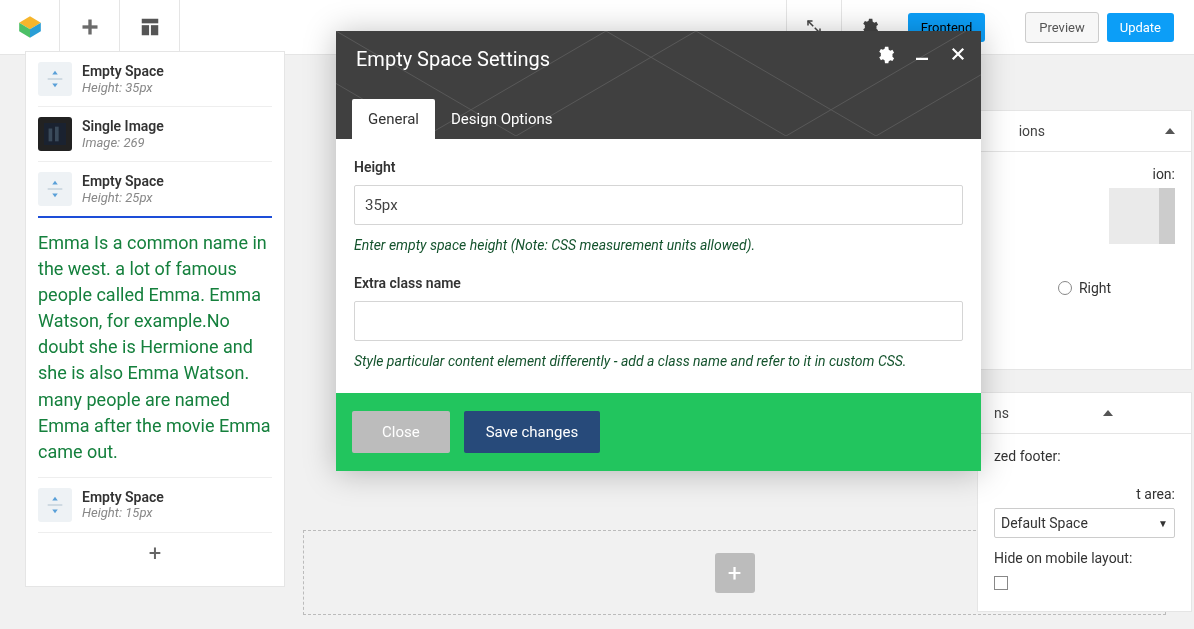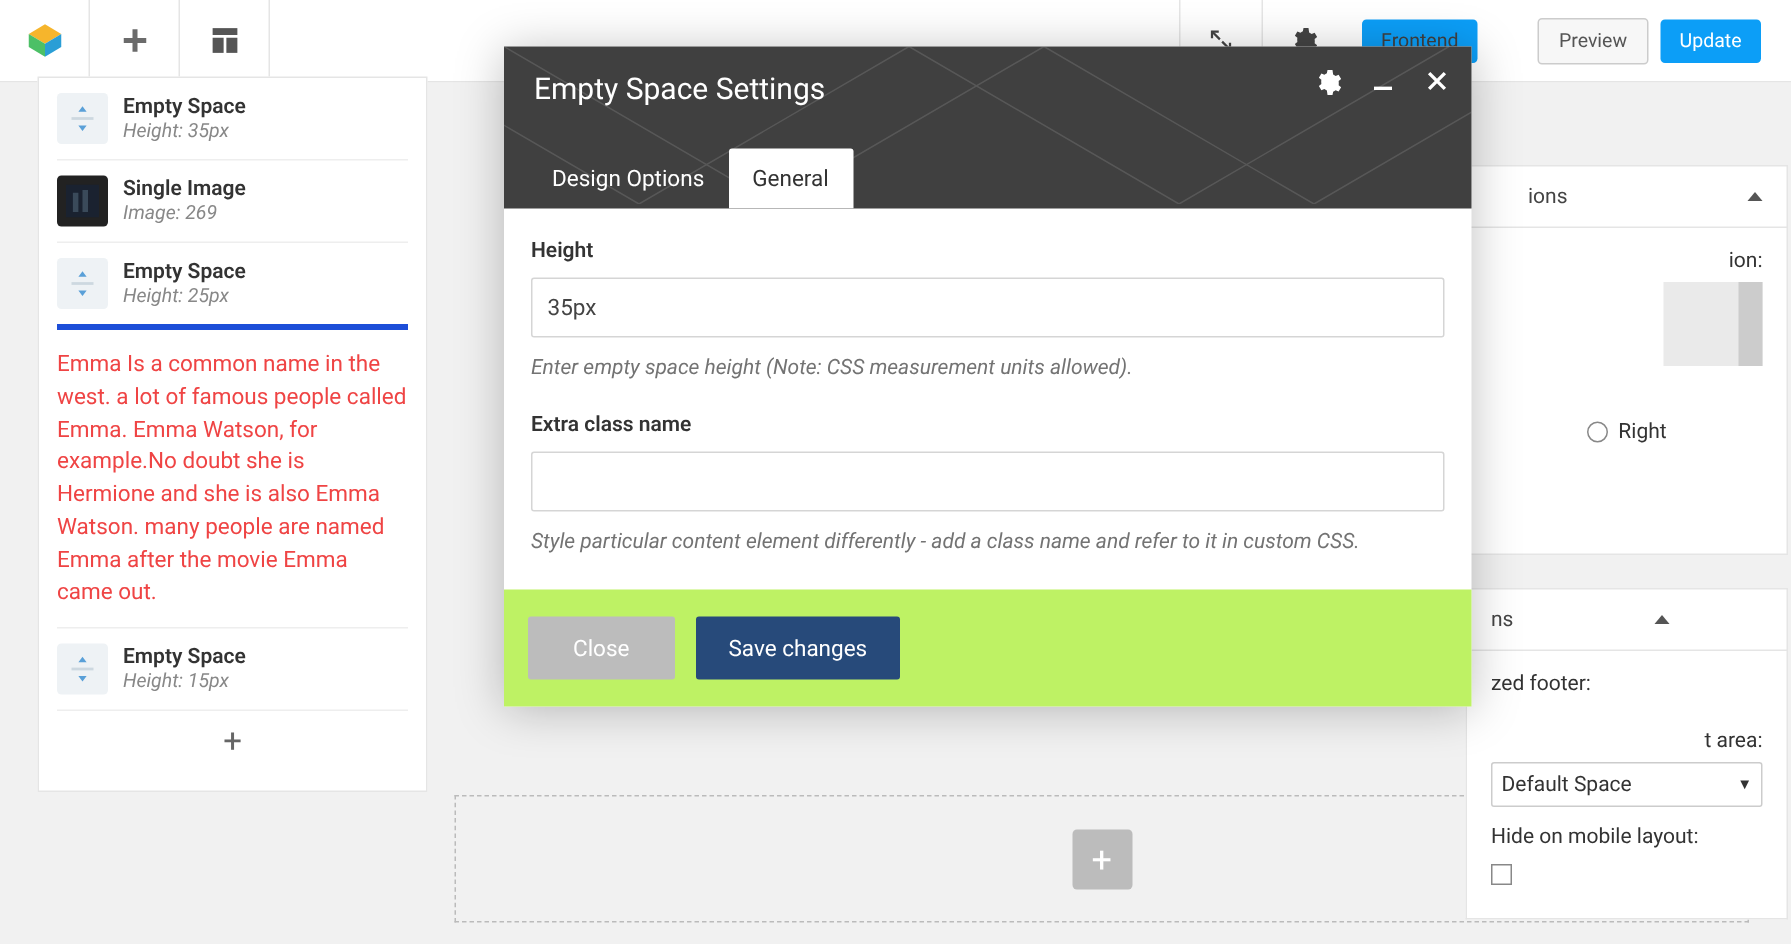--- a/index.html
+++ b/index.html
@@ -3,34 +3,34 @@
 <meta charset="utf-8">
 <style>
   *{margin:0;padding:0;box-sizing:border-box;font-family:-apple-system,BlinkMacSystemFont,"Segoe UI",Roboto,sans-serif}
   body{background:#f1f1f1;width:1194px;height:629px;overflow:hidden;position:relative;color:#333}
   .topbar{height:55px;background:#fff;border-bottom:1px solid #e5e5e5;display:flex;align-items:center}
   .tb-left{display:flex}
   .tb-logo{width:60px;height:55px;display:flex;align-items:center;justify-content:center;border-right:1px solid #e5e5e5}
   .tb-btn{width:60px;height:55px;display:flex;align-items:center;justify-content:center;border-right:1px solid #e5e5e5;color:#6b6b6b;font-size:22px;cursor:pointer}
   .tb-spacer{flex:1}
   .tb-icon{width:55px;height:55px;display:flex;align-items:center;justify-content:center;border-left:1px solid #e5e5e5;font-size:18px;color:#444;cursor:pointer}
-  .tb-frontend{background:#0c9ef7;color:#404040;border:none;padding:7px 13px;border-radius:3px;font-size:13px;margin:10px 12px;cursor:pointer}
+  .tb-frontend{background:#0c9ef7;color:#000000;border:none;padding:7px 13px;border-radius:3px;font-size:13px;margin:10px 12px;cursor:pointer}
   .tb-preview{background:#f7f7f7;border:1px solid #ccc;padding:7px 13px;border-radius:3px;font-size:13px;margin-left:28px;cursor:pointer;color:#555}
   .tb-update{background:#0c9ef7;color:#fff;border:none;padding:7px 13px;border-radius:3px;font-size:13px;margin:0 20px 0 8px;cursor:pointer}
   .main{display:flex;position:relative}
   .left-col{width:285px;padding:0 0 0 25px}
   .block-list{background:#fff;padding:0 12px 12px;border:1px solid #e5e5e5;margin-top:-4px}
   .blk{display:flex;align-items:center;padding:10px 0;border-top:1px solid #eee;cursor:pointer}
   .blk:first-child{border-top:none}
   .blk-icon{width:34px;height:34px;border-radius:3px;display:flex;align-items:center;justify-content:center;background:#eef2f5;margin-right:10px;position:relative;font-size:10px;color:#4c9dd0;flex-shrink:0}
   .blk-icon.img{background:#222}
   .blk-icon svg{width:22px;height:22px}
   .blk-title{font-weight:600;font-size:14px;color:#333;line-height:1.2}
   .blk-sub{font-style:italic;color:#888;font-size:13px;line-height:1.2}
-  .blk-text{padding:12px 0;font-size:15px;line-height:1.45;color:#ef4444;border-top:4px solid #1d4ed8}
+  .blk-text{padding:12px 0;font-size:18px;line-height:1.45;color:#15803d;border-top:2px solid #1d4ed8}
   .blk-add{text-align:center;padding:8px 0;color:#666;font-size:22px;cursor:pointer;border-top:1px solid #eee}
   .center{flex:1;padding:35px 28px 0 18px}
   .dashed-box{border:1px dashed #bbb;height:85px;display:flex;align-items:center;justify-content:center;margin-top:440px}
   .dashed-plus{width:40px;height:40px;background:#bcbcbc;border-radius:3px;color:#fff;font-size:24px;display:flex;align-items:center;justify-content:center;cursor:pointer}
   .right-col{width:215px;padding-top:0;position:absolute;right:2px;top:55px}
   .panel-hdr{background:#fff;color:#444;padding:12px 16px;font-size:14px;border:1px solid #e5e5e5;display:flex;justify-content:space-between;align-items:center}
   .caret{width:0;height:0;border-left:5px solid transparent;border-right:5px solid transparent;border-bottom:6px solid #555}
   .panel-body{background:#fff;border:1px solid #e5e5e5;border-top:none;padding:14px 16px 18px;font-size:14px;color:#333}
   .pos-widget{display:flex;gap:12px;align-items:flex-start}
   .pos-thumb{width:66px;height:56px;background:#eaeaea;display:flex}
@@ -47,22 +47,22 @@
   .modal-hdr .bg{position:absolute;inset:0;opacity:.12}
   .modal-title{color:#fff;font-size:20px;font-weight:400;padding:16px 20px 0}
   .modal-tabs{position:absolute;bottom:0;left:16px;display:flex}
   .mtab{padding:11px 16px;color:#fff;font-size:15px;cursor:pointer}
   .mtab.active{background:#fff;color:#333;border-radius:2px 2px 0 0}
   .modal-icons{position:absolute;top:14px;right:14px;display:flex;gap:18px;color:#fff;font-size:18px}
   .modal-icons span{cursor:pointer;display:inline-flex}
   .modal-body{padding:20px 18px 24px}
   .mlabel{font-weight:600;font-size:14px;margin-bottom:10px;color:#333}
   .minput{width:100%;border:1px solid #d5d5d5;border-radius:2px;padding:10px;font-size:15px;color:#444;margin-bottom:12px}
-  .mhint{font-style:italic;color:#737373;font-size:14px;margin-bottom:22px}
-  .modal-foot{background:#bef264;padding:18px 16px;display:flex;gap:14px}
+  .mhint{font-style:italic;color:#14532d;font-size:14px;margin-bottom:22px}
+  .modal-foot{background:#22c55e;padding:18px 16px;display:flex;gap:14px}
   .btn-close{background:#bcbcbc;color:#fff;border:none;padding:12px 30px;font-size:15px;border-radius:2px;cursor:pointer}
   .btn-save{background:#274a7a;color:#fff;border:none;padding:12px 22px;font-size:15px;border-radius:2px;cursor:pointer}
 </style>
 </head>
 <body>
 
 <div class="topbar">
   <div class="tb-left">
     <div class="tb-logo">
       <svg viewBox="0 0 24 24" width="26" height="26">
@@ -206,22 +206,22 @@
 </div>
 
 <div class="modal">
   <div class="modal-hdr">
     <svg class="bg" viewBox="0 0 645 105" preserveAspectRatio="none">
         <path d="M0 0 L180 105 L360 0 L540 105 L720 0" stroke="#fff" stroke-width="1" fill="none"></path>
         <path d="M-90 0 L90 105 L270 0 L450 105 L630 0" stroke="#fff" stroke-width="1" fill="none"></path>
       </svg>
     <div class="modal-title">Empty Space Settings</div>
     <div class="modal-tabs">
+      <div class="mtab active">General</div>
       <div class="mtab">Design Options</div>
-      <div class="mtab active">General</div>
     </div>
     <div class="modal-icons">
       <span>
         <svg viewBox="0 0 24 24" width="20" height="20" fill="#fff">
             <path d="M12 8a4 4 0 100 8 4 4 0 000-8zm9 4c0-.4 0-.8-.1-1.2l2-1.6-2-3.4-2.4 1a7 7 0 00-2-1.2L16 2h-4l-.5 2.6a7 7 0 00-2 1.2l-2.4-1-2 3.4 2 1.6A7 7 0 007 12c0 .4 0 .8.1 1.2l-2 1.6 2 3.4 2.4-1c.6.5 1.3.9 2 1.2L12 22h4l.5-2.6c.7-.3 1.4-.7 2-1.2l2.4 1 2-3.4-2-1.6c.1-.4.1-.8.1-1.2z"></path>
           </svg>
       </span>
       <span>
         <svg viewBox="0 0 24 24" width="18" height="18">
             <rect x="4" y="17" width="16" height="3" fill="#fff"></rect>

